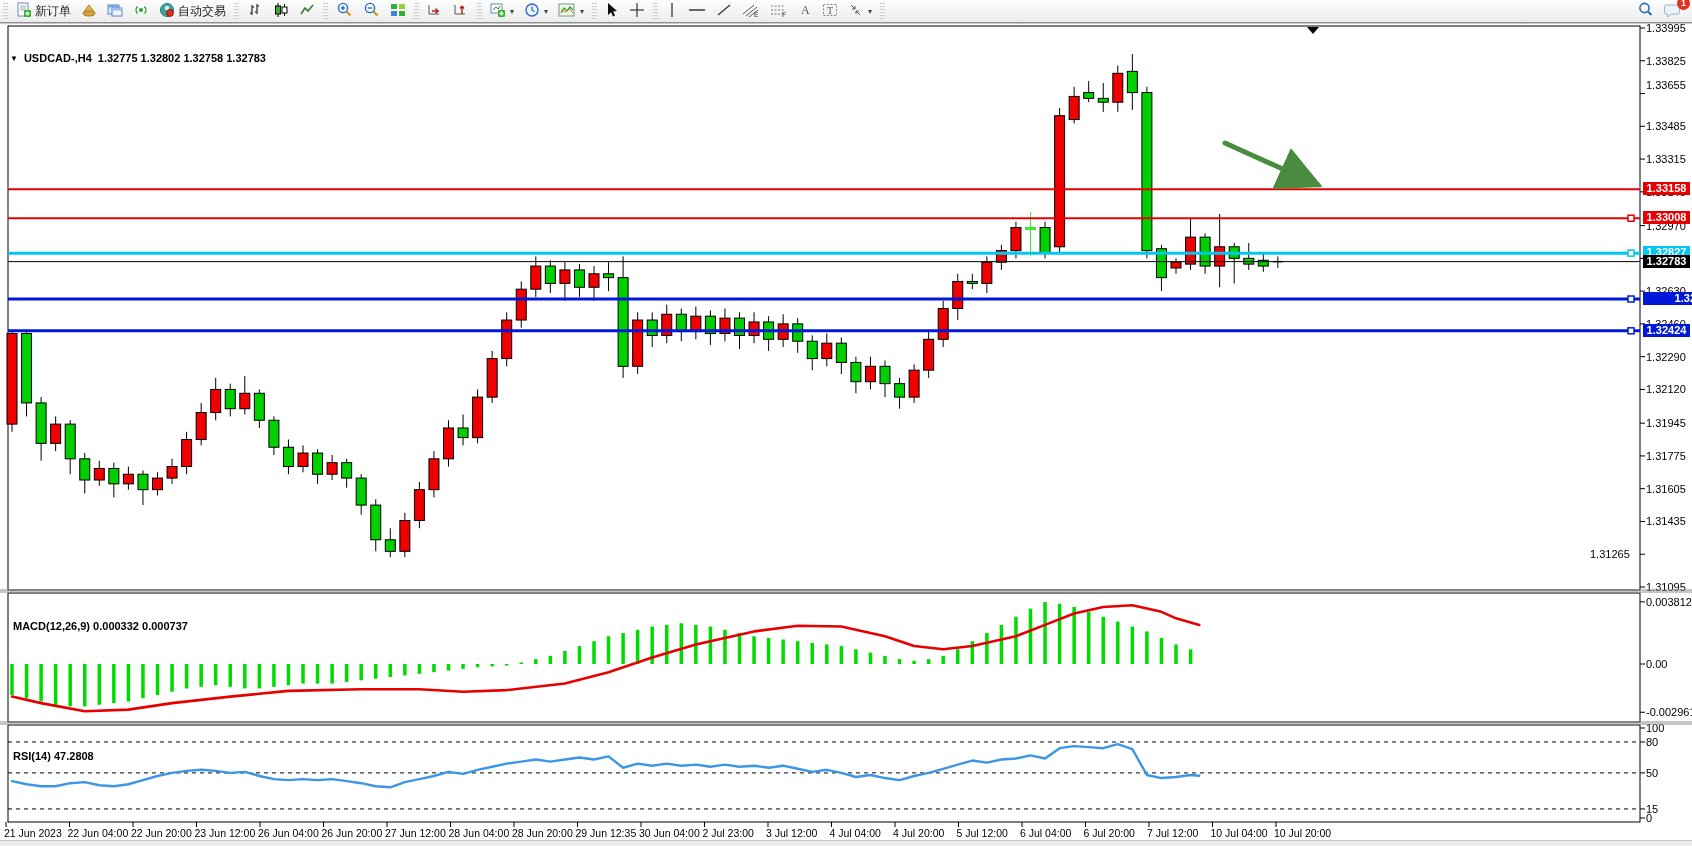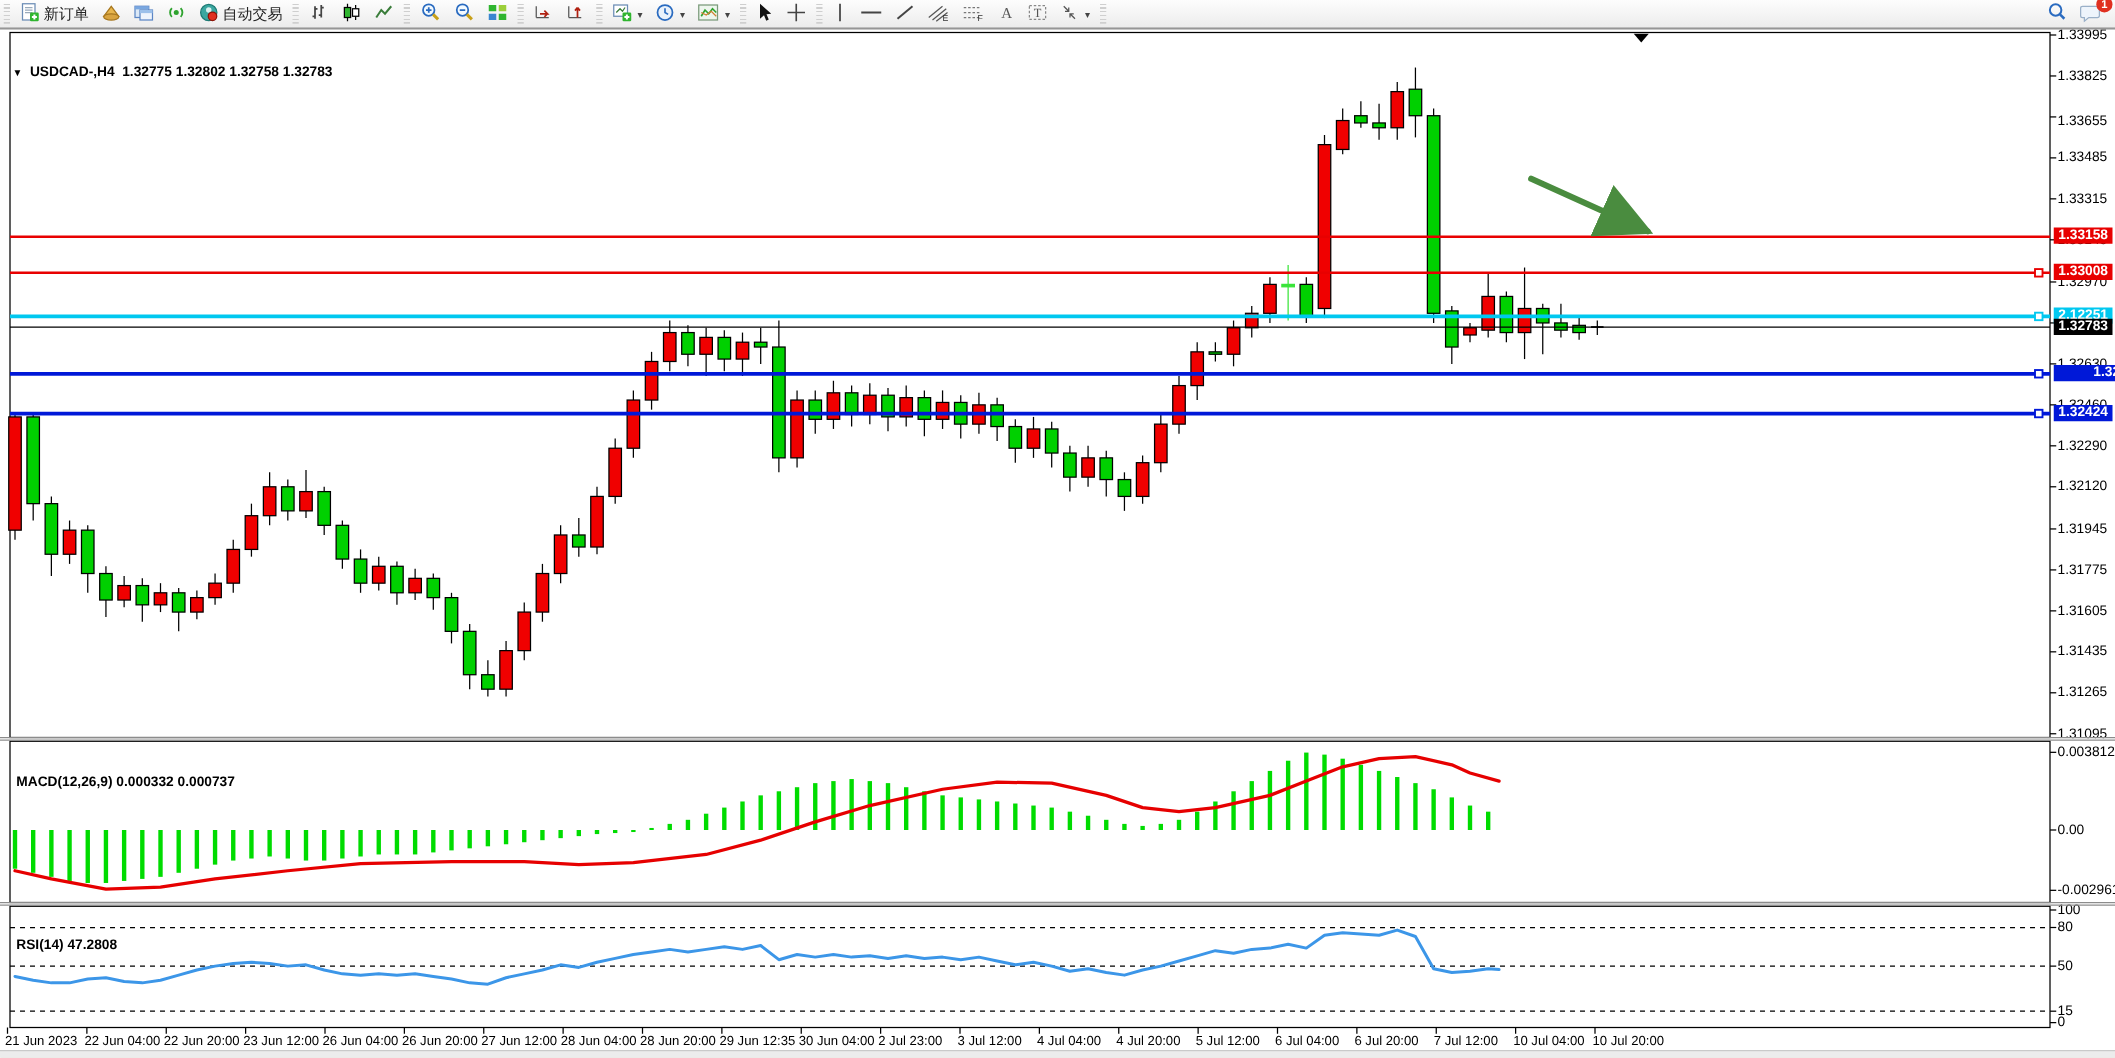--- a/index.html
+++ b/index.html
@@ -607,35 +607,35 @@
       <polyline points="12,781.14 26.55,784.23 41.1,786.29 55.650000000000006,786.29 70.2,783.2 84.75,782.17 99.30000000000001,785.26 113.85000000000001,786.29 128.4,784.23 142.95000000000002,780.11 157.5,775.99 172.05,772.9 186.60000000000002,770.84 201.15,769.81 215.70000000000002,770.84 230.25,772.9 244.8,771.87 259.35,775.99 273.90000000000003,779.08 288.45,780.11 303,779.08 317.55,780.11 332.1,779.08 346.65000000000003,781.14 361.20000000000005,783.2 375.75,786.29 390.3,787.32 404.85,782.17 419.40000000000003,779.08 433.95000000000005,775.99 448.5,771.87 463.05,773.93 477.6,769.81 492.15000000000003,766.72 506.70000000000005,763.63 521.25,761.57 535.8000000000001,759.51 550.35,761.57 564.9,759.51 579.45,757.45 594,759.51 608.5500000000001,756.42 623.1,767.75 637.65,763.63 652.2,765.69 666.75,763.63 681.3000000000001,765.69 695.85,764.66 710.4000000000001,766.72 724.95,764.66 739.5,766.72 754.0500000000001,765.69 768.6,767.75 783.1500000000001,765.69 797.7,768.78 812.25,771.87 826.8000000000001,769.81 841.35,772.9 855.9000000000001,777.02 870.45,774.96 885,778.05 899.5500000000001,780.11 914.1,775.99 928.6500000000001,772.9 943.2,768.78 957.75,764.66 972.3000000000001,760.54 986.85,762.6 1001.4000000000001,759.51 1015.95,758.48 1030.5,755.39 1045.05,758.48 1059.6000000000001,748.18 1074.15,746.12 1088.7,747.15 1103.25,748.18 1117.8,744.06 1132.3500000000001,749.21 1146.9,774.96 1161.45,778.05 1176,777.02 1190.55,774.96 1199.28,775.681" fill="none" stroke="#3c96e8" stroke-width="2.4" stroke-linejoin="round" stroke-linecap="round"></polyline>
       <line x1="1640" y1="728" x2="1645" y2="728" stroke="#000"></line>
       <line x1="1640" y1="742" x2="1645" y2="742" stroke="#000"></line>
       <line x1="1640" y1="772.9" x2="1645" y2="772.9" stroke="#000"></line>
       <line x1="1640" y1="808.95" x2="1645" y2="808.95" stroke="#000"></line>
       <line x1="1640" y1="818" x2="1645" y2="818" stroke="#000"></line>
     </svg>
   <div id="labels-layer">
       <div style="left: 1646px; top: 22px; font-size: 11px; position: absolute;">1.33995</div>
       <div style="left: 1646px; top: 54.7692px; font-size: 11px; position: absolute;">1.33825</div>
-      <div style="left: 1646px; top: 91px; font-size: 11px; position: absolute;">1.33655</div>
+      <div style="left: 1646px; top: 79px; font-size: 11px; position: absolute;">1.33655</div>
       <div style="left: 1646px; top: 120.308px; font-size: 11px; position: absolute;">1.33485</div>
       <div style="left: 1646px; top: 153.077px; font-size: 11px; position: absolute;">1.33315</div>
       <div style="left: 1646px; top: 185.846px; font-size: 11px; position: absolute;">1.33145</div>
       <div style="left: 1646px; top: 219.579px; font-size: 11px; position: absolute;">1.32970</div>
       <div style="left: 1646px; top: 252.348px; font-size: 11px; position: absolute;">1.32800</div>
       <div style="left: 1646px; top: 285.117px; font-size: 11px; position: absolute;">1.32630</div>
       <div style="left: 1646px; top: 317.887px; font-size: 11px; position: absolute;">1.32460</div>
       <div style="left: 1646px; top: 350.656px; font-size: 11px; position: absolute;">1.32290</div>
       <div style="left: 1646px; top: 383.425px; font-size: 11px; position: absolute;">1.32120</div>
       <div style="left: 1646px; top: 417.158px; font-size: 11px; position: absolute;">1.31945</div>
       <div style="left: 1646px; top: 449.927px; font-size: 11px; position: absolute;">1.31775</div>
       <div style="left: 1646px; top: 482.696px; font-size: 11px; position: absolute;">1.31605</div>
       <div style="left: 1646px; top: 515.466px; font-size: 11px; position: absolute;">1.31435</div>
-      <div style="left: 1646px; top: 548.235px; font-size: 11px; position: absolute;">1.31265</div>
+      <div style="left: 1590px; top: 548.235px; font-size: 11px; position: absolute;">1.31265</div>
       <div style="left: 1646px; top: 581.004px; font-size: 11px; position: absolute;">1.31095</div>
       <div class="timelab" style="left: 4px; top: 827px; position: absolute;">21 Jun 2023</div>
       <div class="timelab" style="left: 67.5px; top: 827px; position: absolute;">22 Jun 04:00</div>
       <div class="timelab" style="left: 131px; top: 827px; position: absolute;">22 Jun 20:00</div>
       <div class="timelab" style="left: 194.5px; top: 827px; position: absolute;">23 Jun 12:00</div>
       <div class="timelab" style="left: 258px; top: 827px; position: absolute;">26 Jun 04:00</div>
       <div class="timelab" style="left: 321.5px; top: 827px; position: absolute;">26 Jun 20:00</div>
       <div class="timelab" style="left: 385px; top: 827px; position: absolute;">27 Jun 12:00</div>
       <div class="timelab" style="left: 448.5px; top: 827px; position: absolute;">28 Jun 04:00</div>
       <div class="timelab" style="left: 512px; top: 827px; position: absolute;">28 Jun 20:00</div>
@@ -646,21 +646,21 @@
       <div class="timelab" style="left: 829.5px; top: 827px; position: absolute;">4 Jul 04:00</div>
       <div class="timelab" style="left: 893px; top: 827px; position: absolute;">4 Jul 20:00</div>
       <div class="timelab" style="left: 956.5px; top: 827px; position: absolute;">5 Jul 12:00</div>
       <div class="timelab" style="left: 1020px; top: 827px; position: absolute;">6 Jul 04:00</div>
       <div class="timelab" style="left: 1083.5px; top: 827px; position: absolute;">6 Jul 20:00</div>
       <div class="timelab" style="left: 1147px; top: 827px; position: absolute;">7 Jul 12:00</div>
       <div class="timelab" style="left: 1210.5px; top: 827px; position: absolute;">10 Jul 04:00</div>
       <div class="timelab" style="left: 1274px; top: 827px; position: absolute;">10 Jul 20:00</div>
       <div class="linelab" style="top: 182.34px; background: rgb(232, 0, 0); position: absolute;">1.33158</div>
       <div class="linelab" style="top: 211.254px; background: rgb(232, 0, 0); position: absolute;">1.33008</div>
-      <div class="linelab" style="top: 246.144px; background: rgb(0, 200, 240); position: absolute;">2.12251</div>
+      <div class="linelab" style="top: 246.144px; background: rgb(0, 200, 240); position: absolute;">1.32827</div>
       <div class="linelab" style="top: 292.021px; background: rgb(0, 24, 216); position: absolute; padding-left: 28px;">1.32589</div>
       <div class="linelab" style="top: 323.826px; background: rgb(0, 24, 216); position: absolute;">1.32424</div>
       <div class="linelab" style="top: 254.625px; background: rgb(0, 0, 0); position: absolute;">1.32783</div>
       <div style="left: 1646px; top: 595.864px; font-size: 11px; position: absolute;">0.003812</div>
       <div style="left: 1646px; top: 658px; font-size: 11px; position: absolute;">0.00</div>
       <div style="left: 1646px; top: 706.264px; font-size: 11px; position: absolute;">-0.002961</div>
       <div style="left: 1646px; top: 722px; font-size: 11px; position: absolute;">100</div>
       <div style="left: 1646px; top: 736px; font-size: 11px; position: absolute;">80</div>
       <div style="left: 1646px; top: 766.9px; font-size: 11px; position: absolute;">50</div>
       <div style="left: 1646px; top: 802.95px; font-size: 11px; position: absolute;">15</div>

